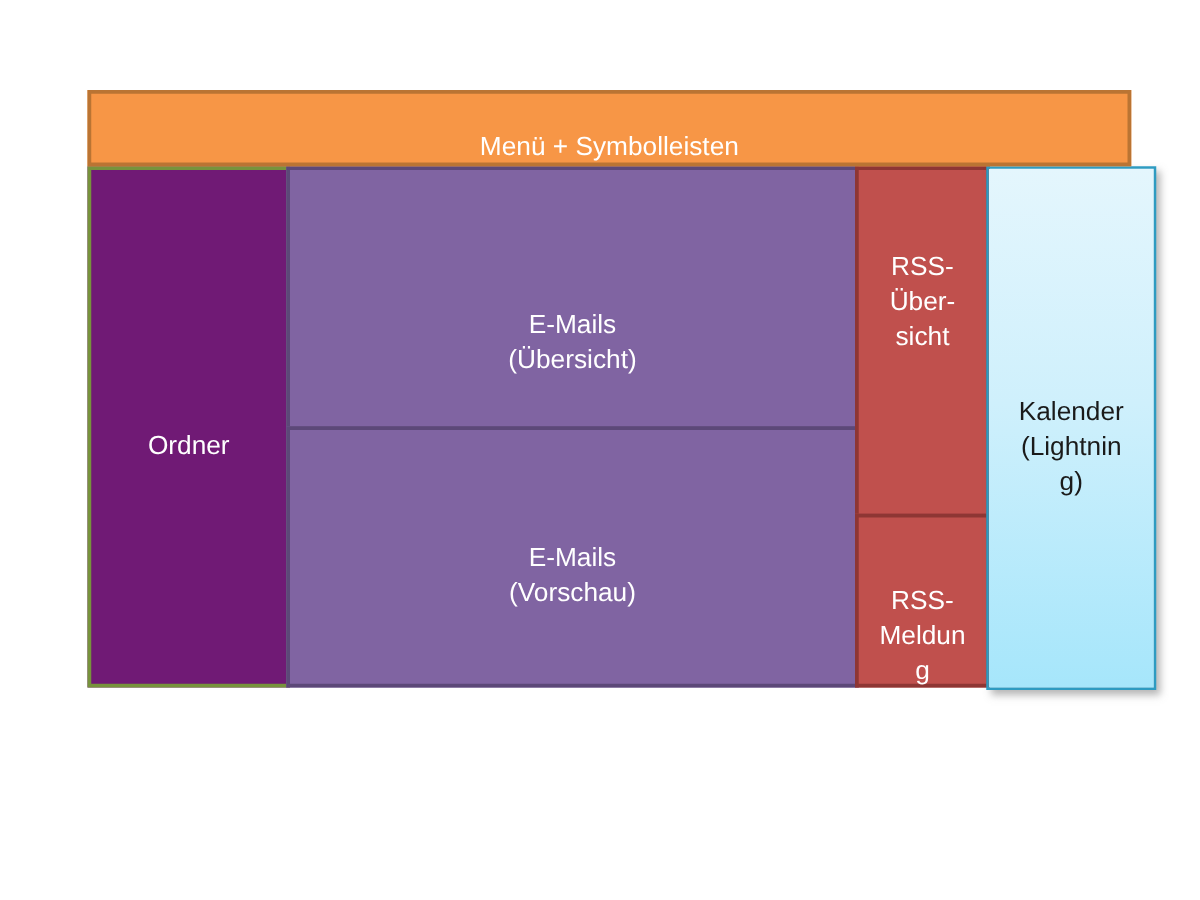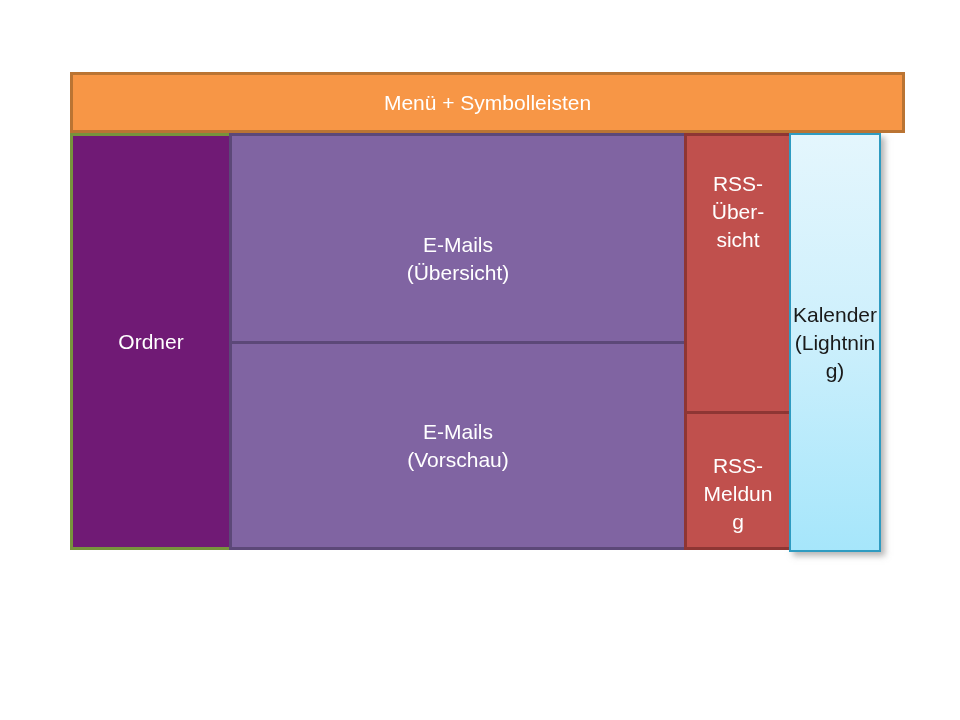--- a/index.html
+++ b/index.html
@@ -21,20 +21,21 @@
     display: flex;
     align-items: center;
     justify-content: center;
     text-align: center;
   }
   .label {
     white-space: pre-line;
     font-size: 21px;
     line-height: 28px;
     color: #ffffff;
+    margin-top: 30px;
   }
   
   .menu-bar {
     left: 70px; top: 72px; width: 835px; height: 61px;
     background: #F79646;
     border: 3px solid #BA7433;
     z-index: 6;
   }
   
   .folders {
@@ -70,21 +71,21 @@
   
   .rss-message {
     left: 684px; top: 411px; width: 108px; height: 139px;
     background: #C0504D;
     border: 3px solid #8E3634;
     z-index: 3;
     padding-top: 26px;
   }
   
   .calendar {
-    left: 789px; top: 133px; width: 92px; height: 419px;
+    left: 789px; top: 133px; width: 136px; height: 419px;
     background: linear-gradient(180deg, #E4F6FD 0%, #CFF0FC 45%, #A6E6FB 100%);
     border: 2px solid #2E9BC1;
     box-shadow: 4px 4px 6px rgba(110,110,110,0.5);
     z-index: 4;
   }
   .calendar .label {
     color: #1a1a1a;
   }
 </style>
 </head>

